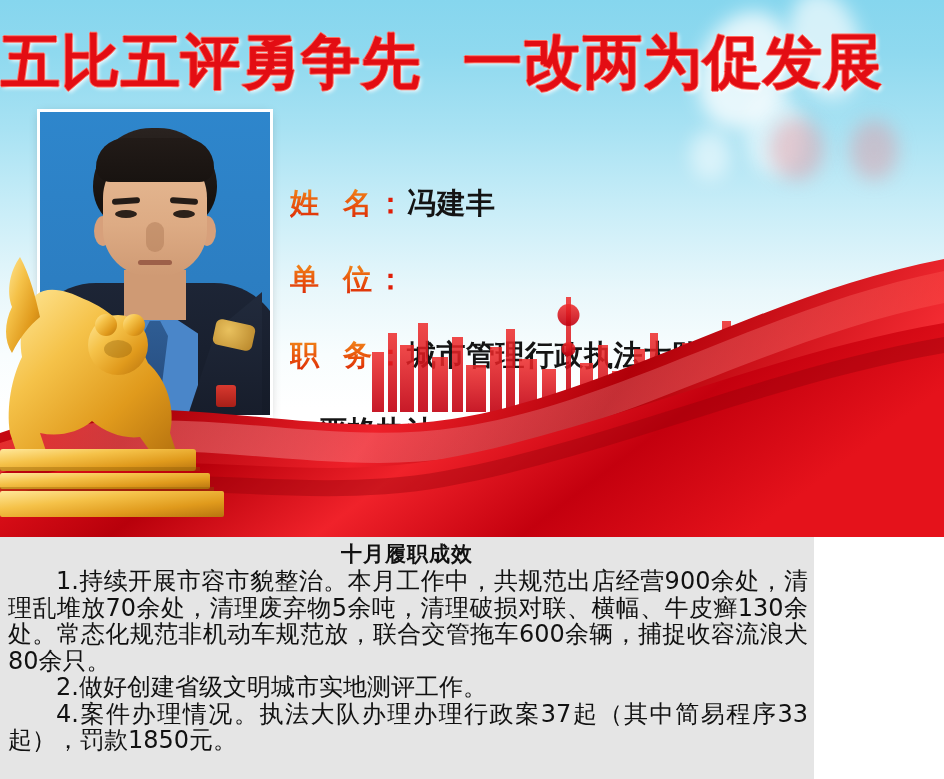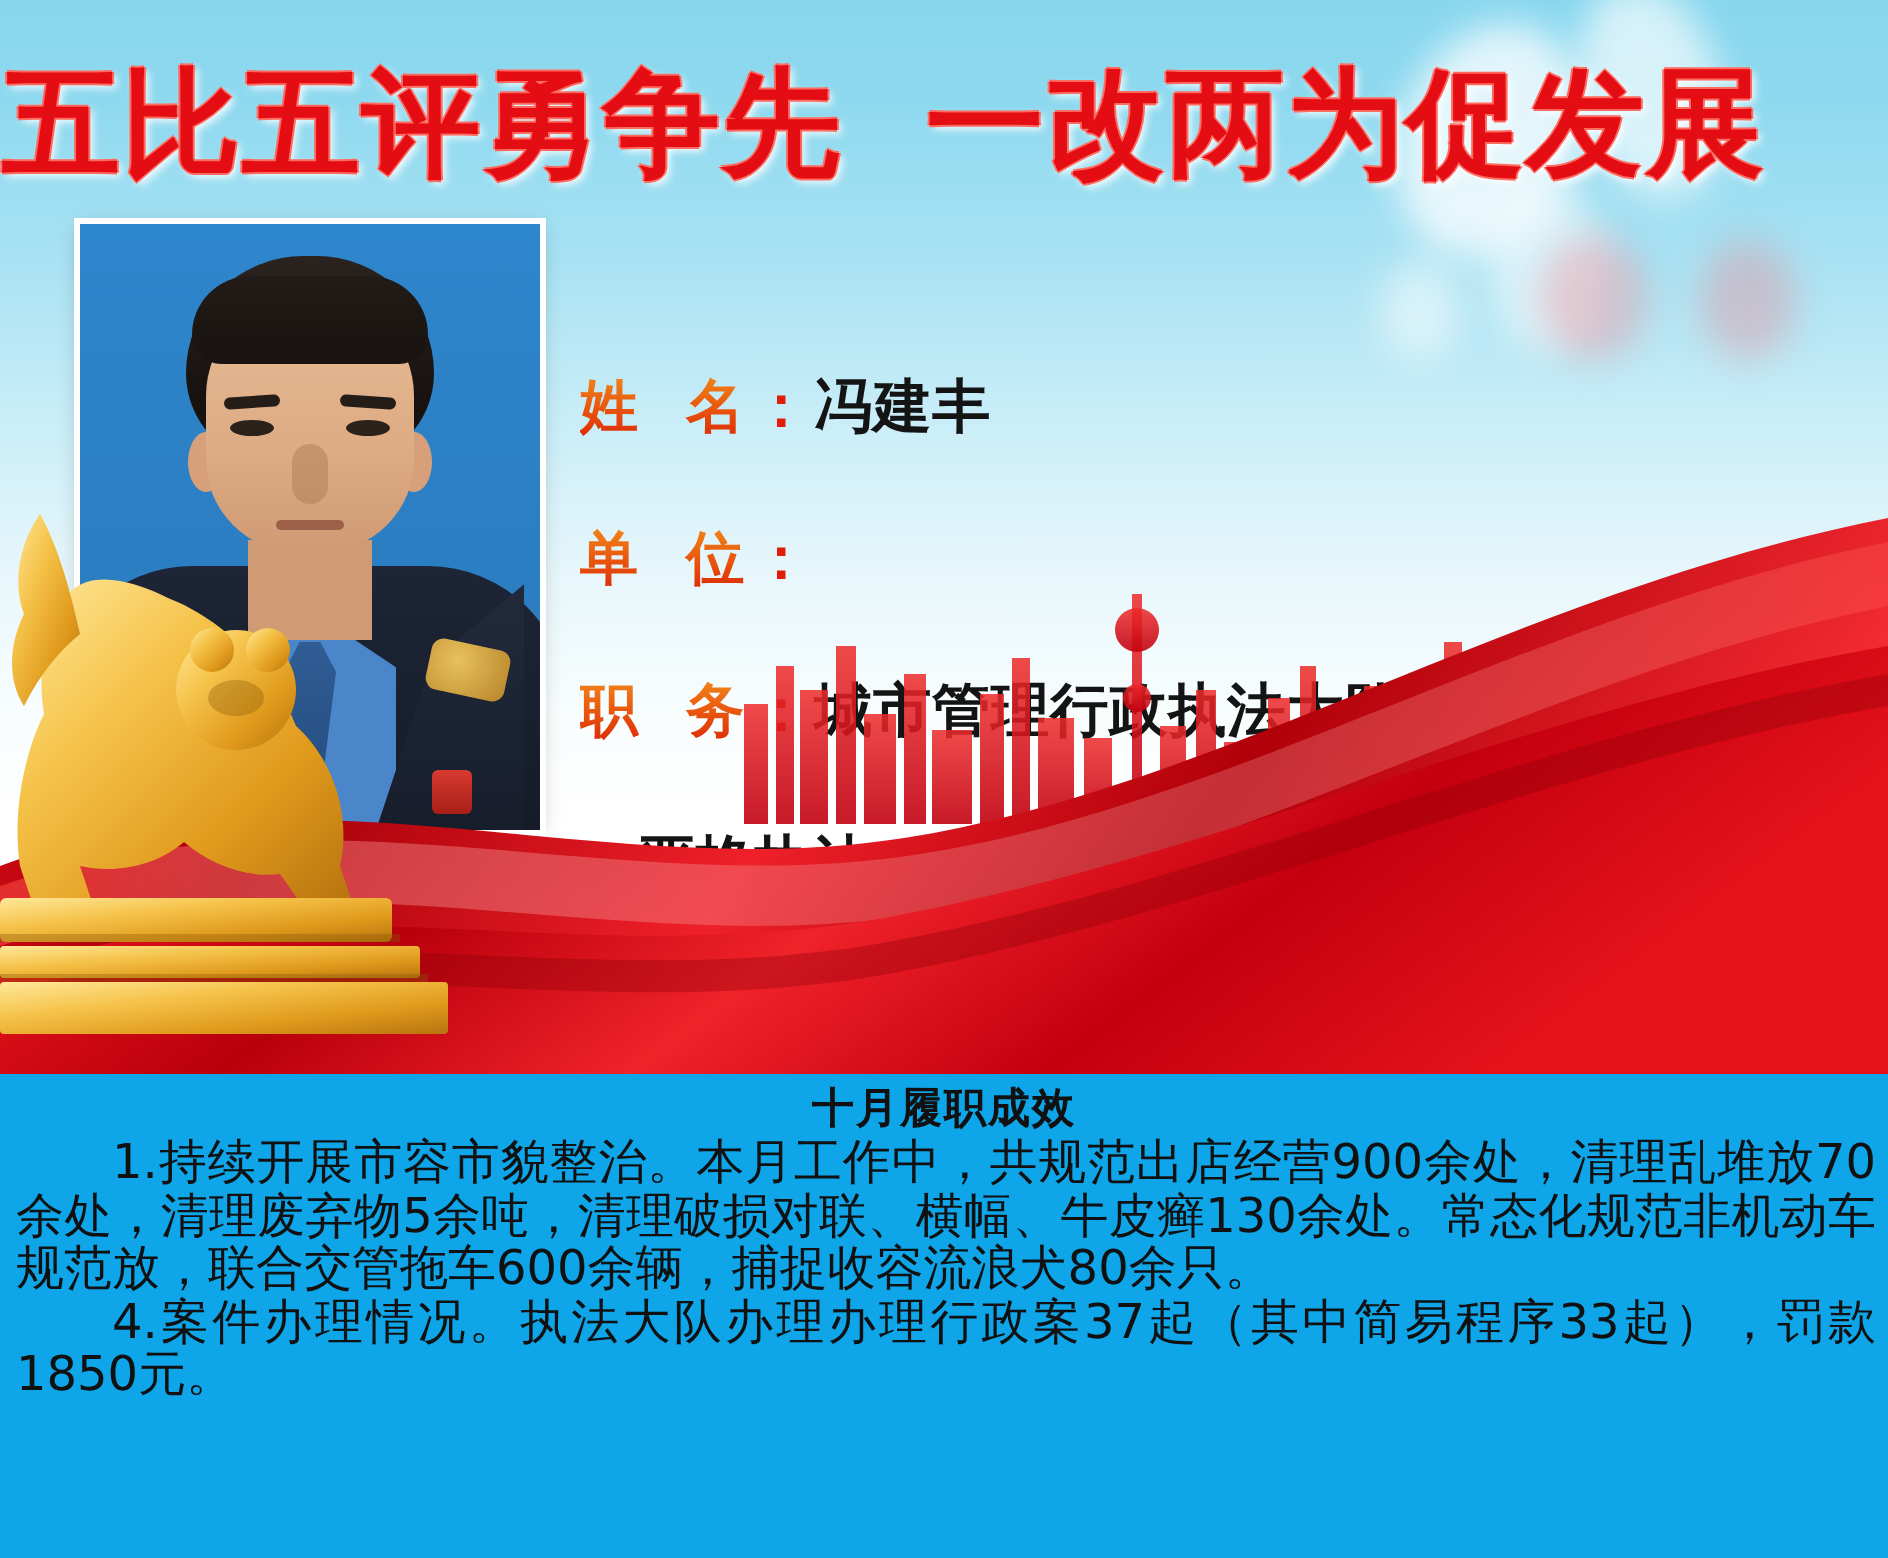--- a/index.html
+++ b/index.html
@@ -134,22 +134,22 @@
   }
   .info-colon{font-size:29px;font-weight:bold;color:#e01d06;margin:0 2px 0 -3px;}
   .info-value{font-size:29px;font-weight:bold;color:#141414;letter-spacing:.5px;white-space:nowrap;}
 
   
   .ribbon{position:absolute;left:0;bottom:0;width:944px;height:300px;overflow:hidden;}
   .ribbon svg{display:block;}
 
   
   .report{
-    position:absolute;left:0;top:537px;width:944px;height:242px;
-    background:#0ea5e9;
+    position:absolute;left:0;top:537px;width:814px;height:242px;
+    background:#e5e5e5;
     padding:0;
   }
   .report-title{
     text-align:center;font-size:21px;font-weight:bold;color:#111;
     padding-top:3px;line-height:28px;letter-spacing:1px;
   }
   .report-body{
     margin:0;padding:0 6px 0 8px;
     font-size:24px;line-height:26.5px;color:#111;
     text-align:justify;
@@ -310,17 +310,18 @@
           <rect x="0" y="250" width="214" height="4"></rect>
         </g>
       </svg>
     </div>
   </div>
 
   <div class="report">
     <div class="report-title">十月履职成效</div>
     <div class="report-body">
       <p>1.持续开展市容市貌整治。本月工作中，共规范出店经营900余处，清理乱堆放70余处，清理废弃物5余吨，清理破损对联、横幅、牛皮癣130余处。常态化规范非机动车规范放，联合交管拖车600余辆，捕捉收容流浪犬80余只。</p>
+      <p>2.做好创建省级文明城市实地测评工作。</p>
       <p>4.案件办理情况。执法大队办理办理行政案37起（其中简易程序33起），罚款1850元。</p>
     </div>
   </div>
 
 </div>
 
 </body></html>

